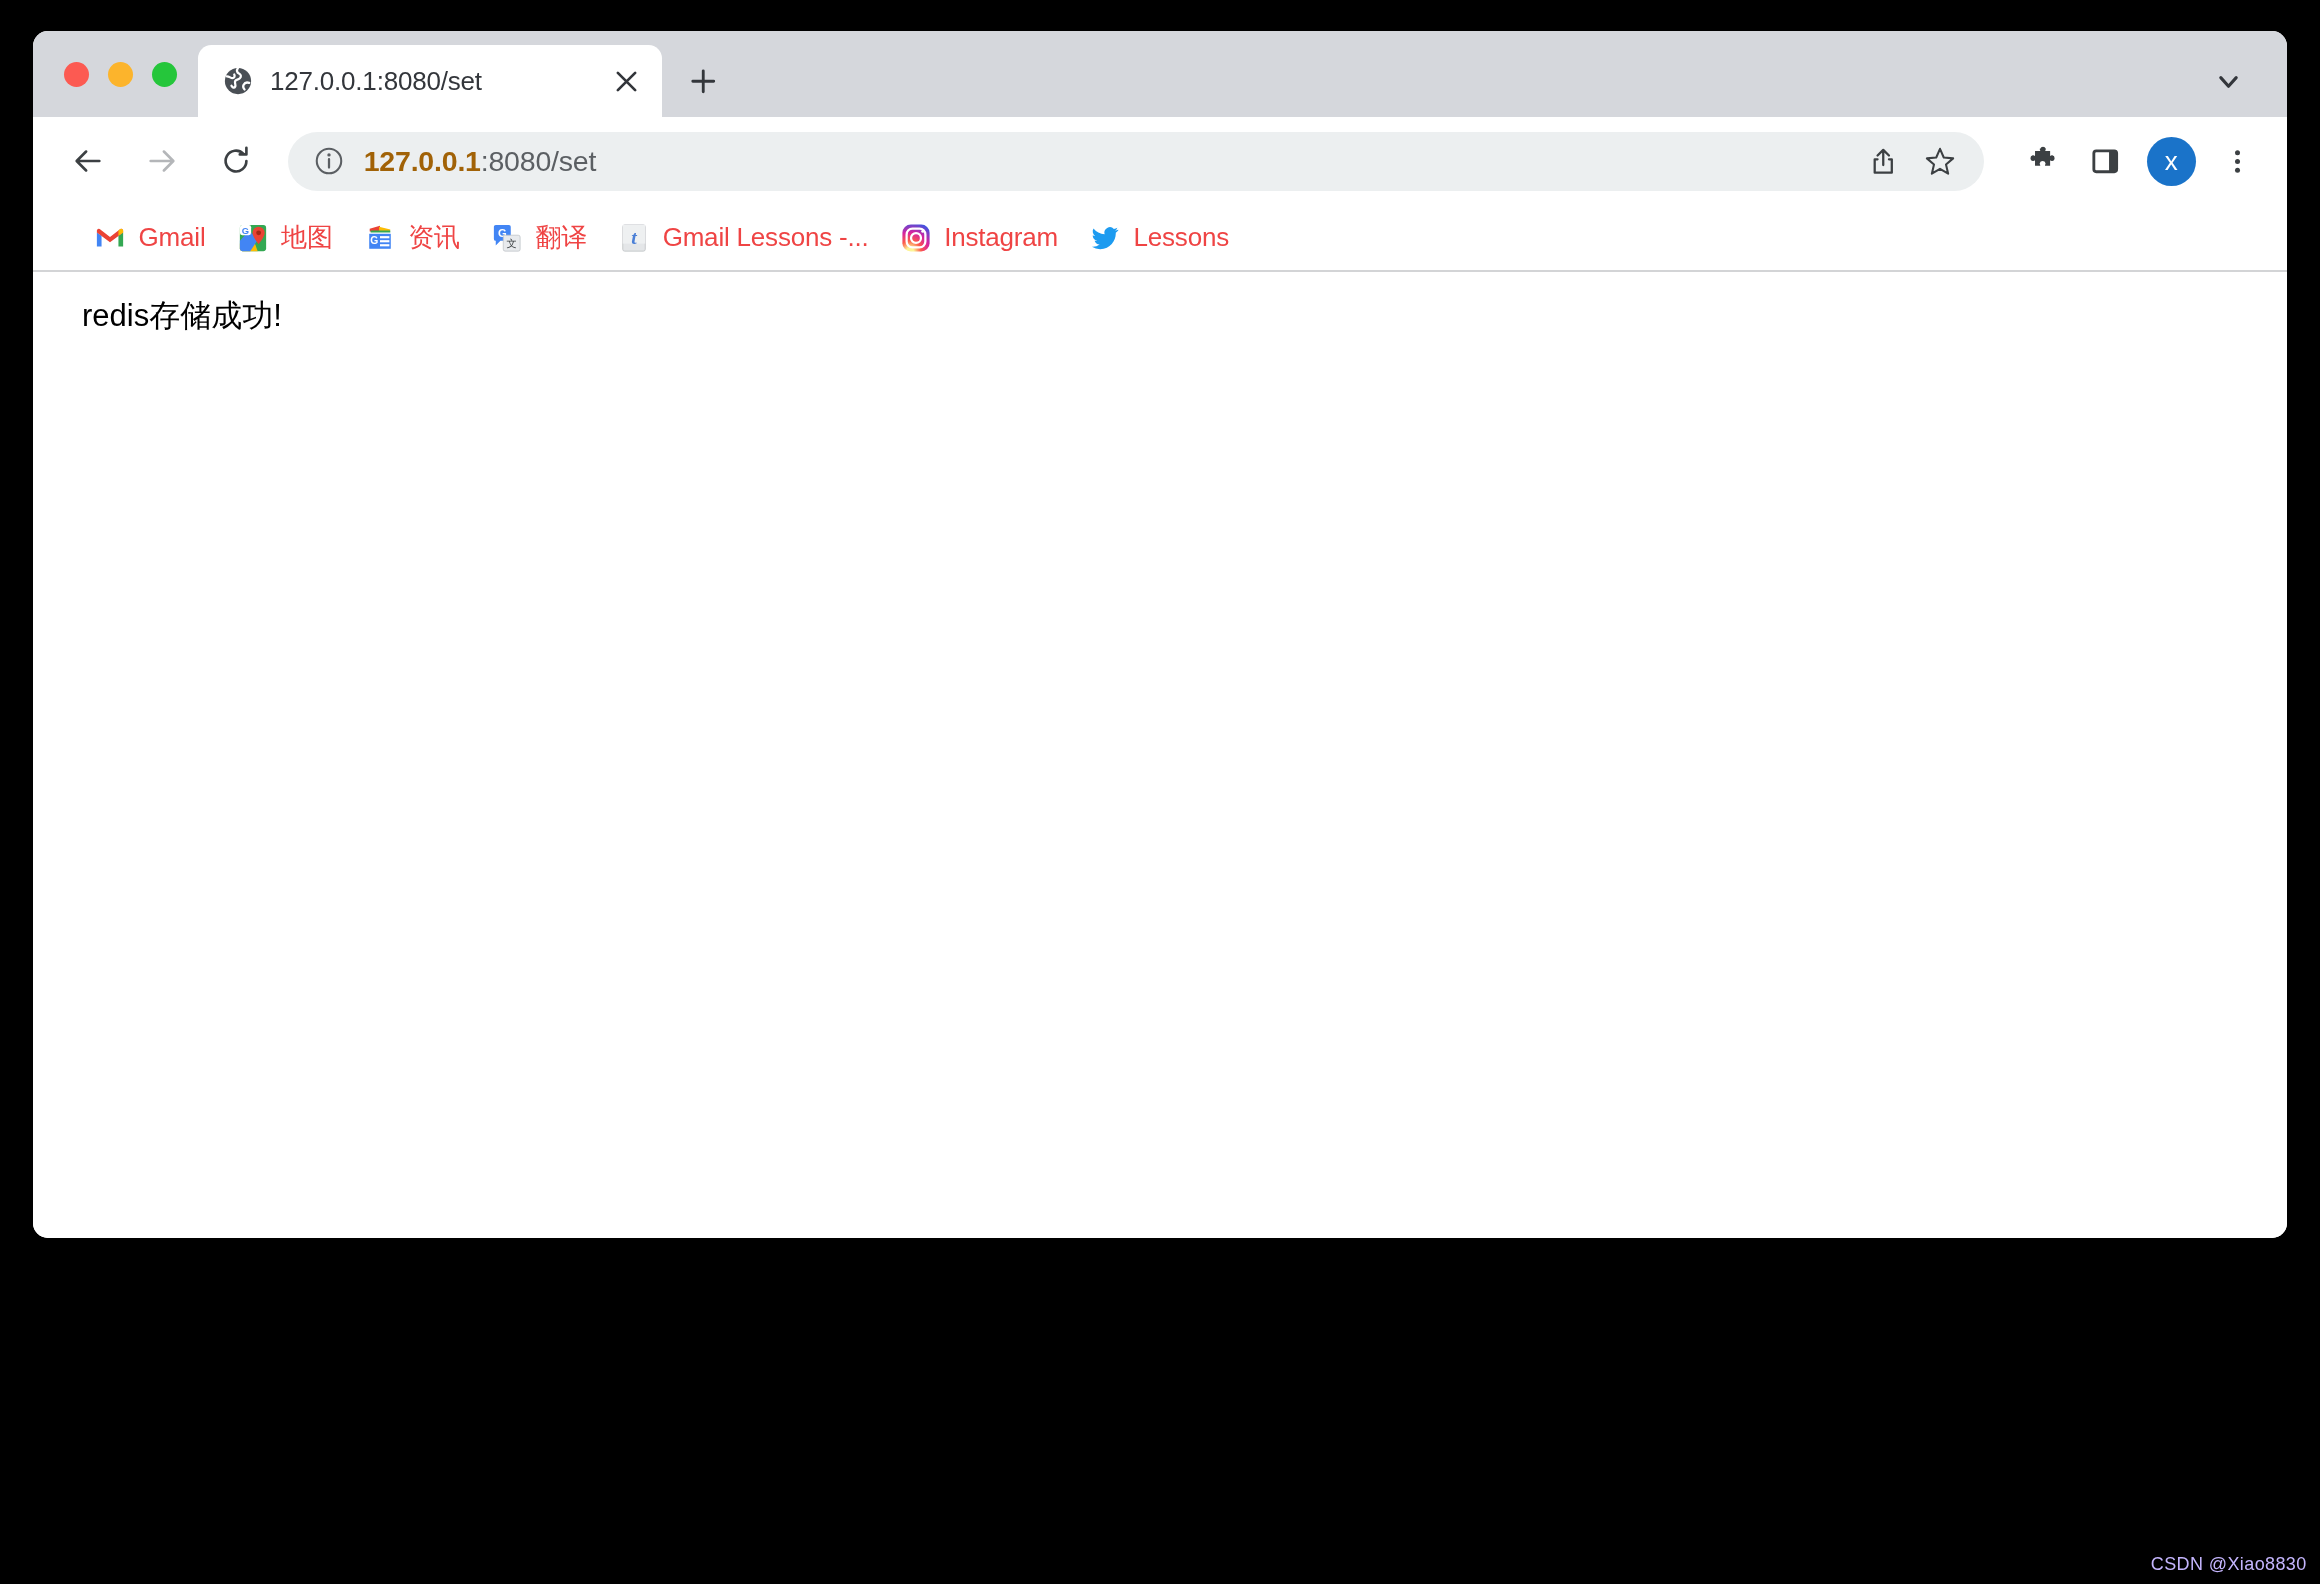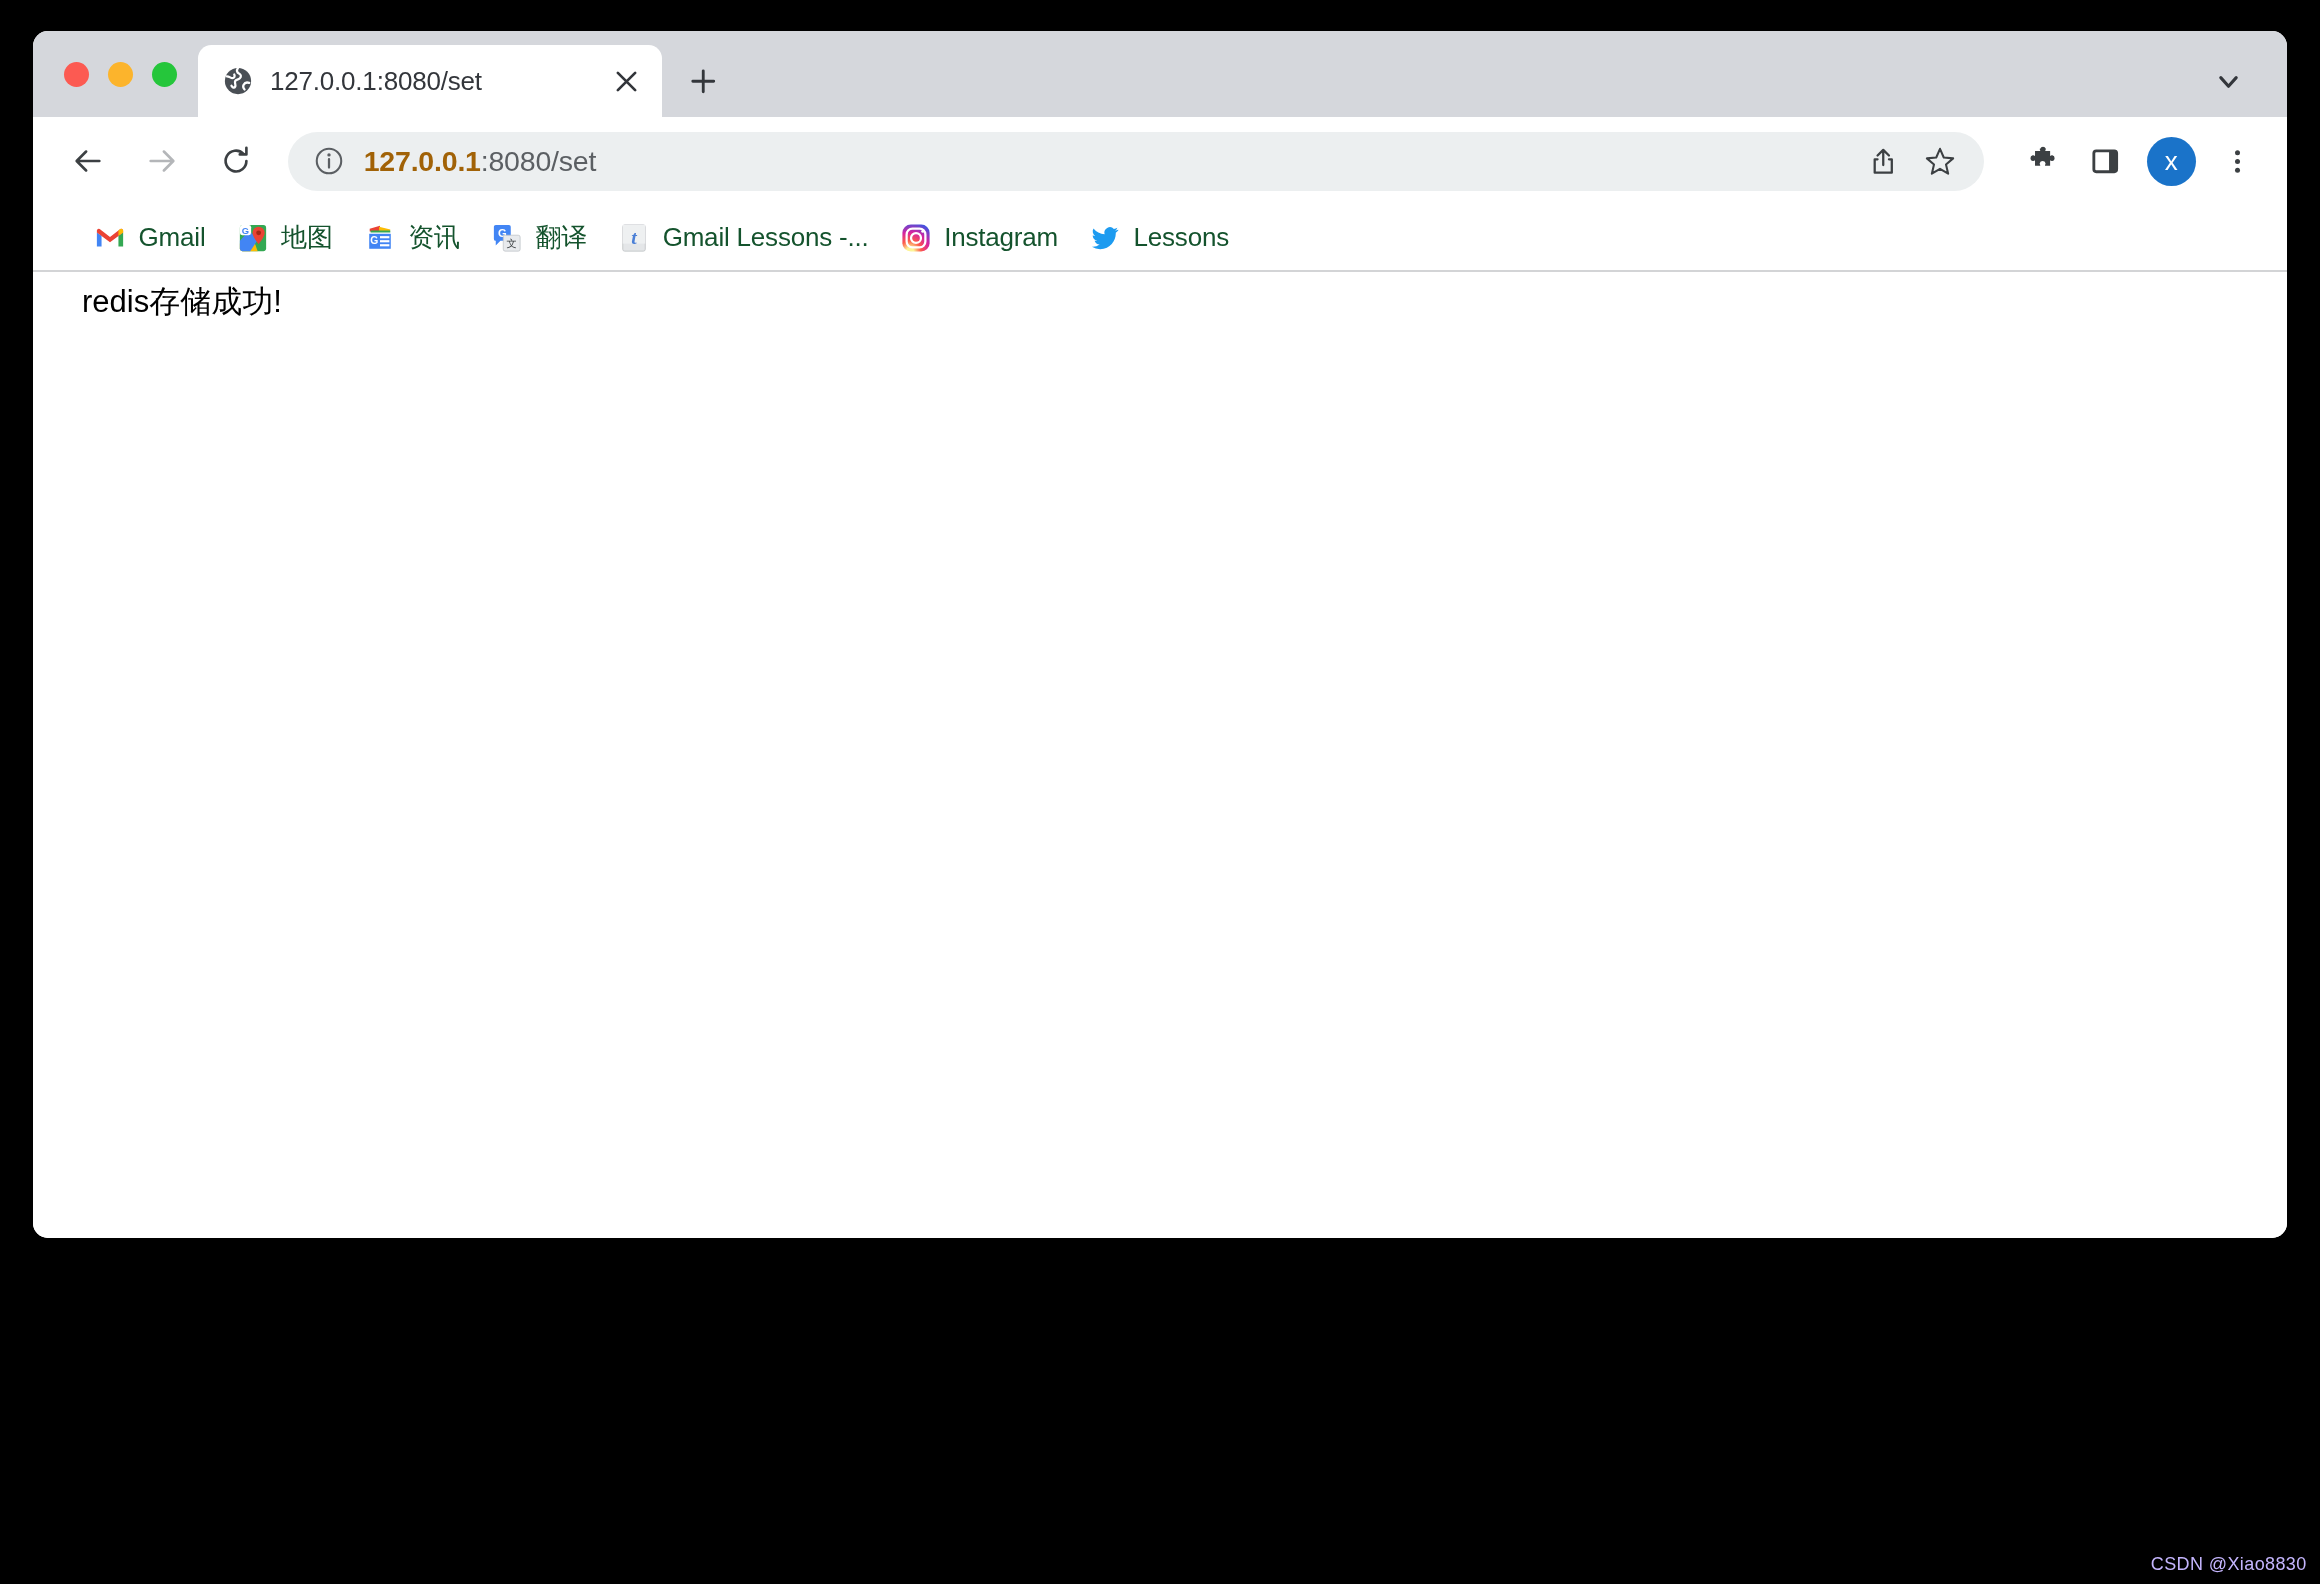--- a/index.html
+++ b/index.html
@@ -228,32 +228,32 @@
   }
   .bookmark-icon {
     width: 30px;
     height: 30px;
     flex: 0 0 30px;
     margin-right: 13.3px;
     display: block;
   }
   .bookmark-label {
     font-size: 26px;
-    color: #14532d;
+    color: #ef4444;
     white-space: nowrap;
     overflow: hidden;
     text-overflow: ellipsis;
     letter-spacing: -0.2px;
   }
 
   
   .page-content {
     background: #ffffff;
     height: 1274px;
-    padding: 9px 0 0 49px;
+    padding: 23px 0 0 49px;
     box-sizing: border-box;
   }
   .page-text {
     font-size: 31px;
     color: #000000;
     line-height: 1.35;
   }
 
   
   .watermark {

